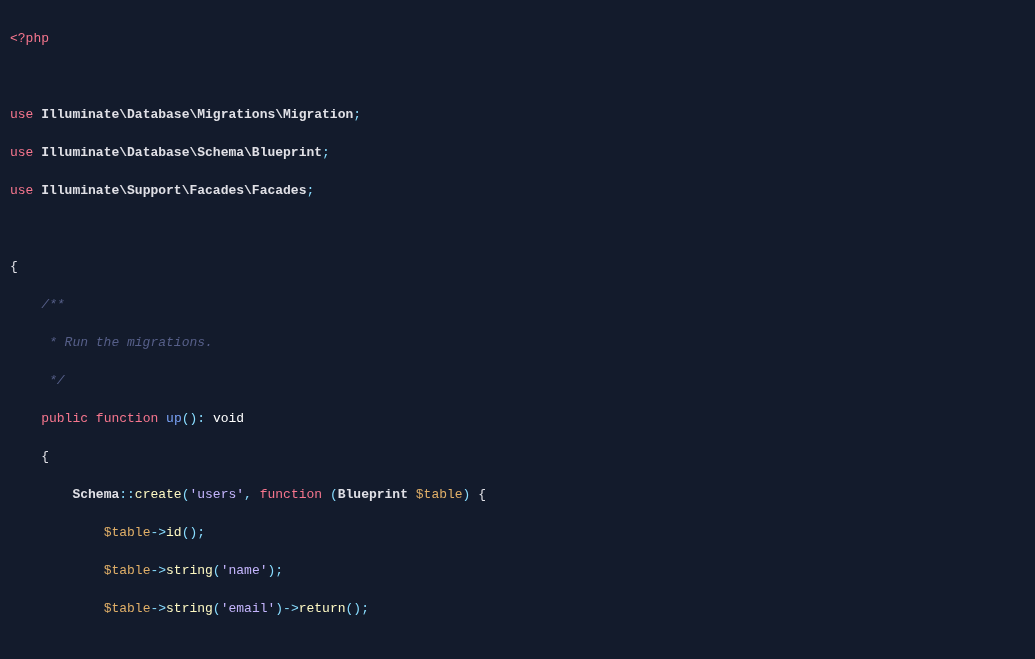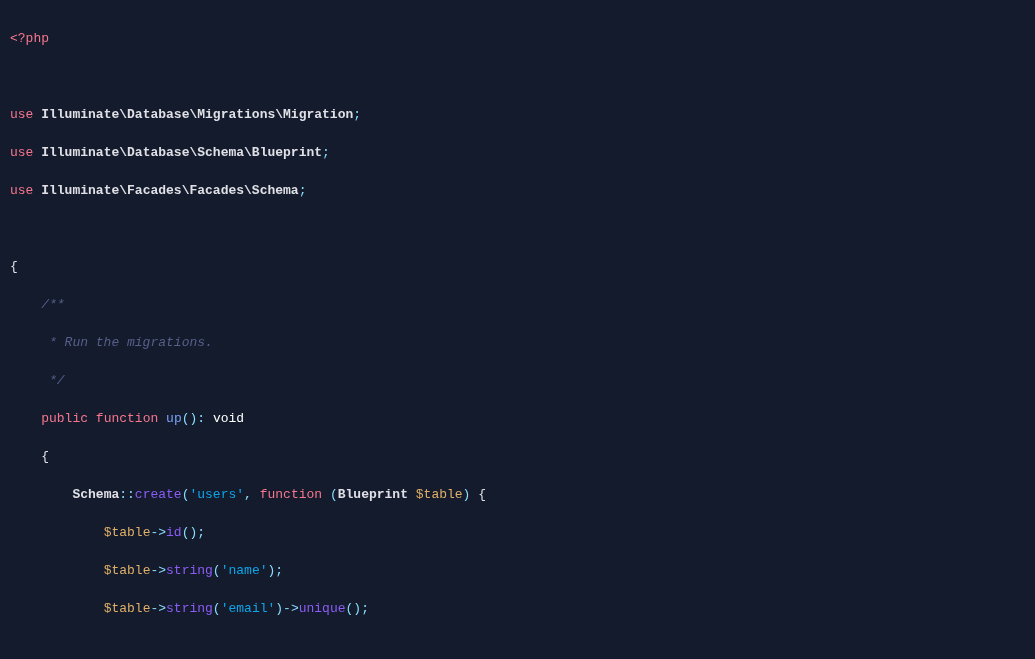--- a/index.html
+++ b/index.html
@@ -13,50 +13,50 @@
     height: 659px;
     overflow: hidden;
   }
   .editor {
     padding: 10px 10px;
     white-space: pre;
   }
   .line { height: 19px; }
   .kw   { color: #f7768e; }     
   .cls  { color: #e0e0e6; font-weight: bold; }     
-  .fn   { color: #8b5cf6; }     
+  .fn   { color: #fef9c3; }     
   .name { color: #7aa2f7; }     
-  .str  { color: #0ea5e9; }     
+  .str  { color: #c4b5fd; }     
   .var  { color: #e0af68; }     
   .punc { color: #89ddff; }     
   .brace{ color: #e0e0e6; }
   .type { color: #ffffff; }     
   .cmt  { color: #565f89; font-style: italic; }
   .php  { color: #f7768e; }
 </style>
 </head>
 <body>
 
 <div class="editor">
 <div class="line"><span class="php">&lt;?php</span></div>
 <div class="line"></div>
 <div class="line"><span class="kw">use</span><span> </span><span class="cls">Illuminate\Database\Migrations\Migration</span><span class="punc">;</span></div>
 <div class="line"><span class="kw">use</span><span> </span><span class="cls">Illuminate\Database\Schema\Blueprint</span><span class="punc">;</span></div>
-<div class="line"><span class="kw">use</span><span> </span><span class="cls">Illuminate\Facades\Facades\Schema</span><span class="punc">;</span></div>
+<div class="line"><span class="kw">use</span><span> </span><span class="cls">Illuminate\Support\Facades\Facades</span><span class="punc">;</span></div>
 <div class="line"></div>
 <div class="line"><span class="brace">{</span></div>
 <div class="line"><span class="cmt">    /**</span></div>
 <div class="line"><span class="cmt">     * Run the migrations.</span></div>
 <div class="line"><span class="cmt">     */</span></div>
 <div class="line"><span>    </span><span class="kw">public</span><span> </span><span class="kw">function</span><span> </span><span class="name">up</span><span class="punc">()</span><span class="punc">:</span><span> </span><span class="type">void</span></div>
 <div class="line"><span class="brace">    {</span></div>
 <div class="line"><span>        </span><span class="cls">Schema</span><span class="punc">::</span><span class="fn">create</span><span class="punc">(</span><span class="str">'users'</span><span class="punc">,</span><span> </span><span class="kw">function</span><span> </span><span class="punc">(</span><span class="cls">Blueprint</span><span> </span><span class="var">$table</span><span class="punc">)</span><span> </span><span class="brace">{</span></div>
 <div class="line"><span>            </span><span class="var">$table</span><span class="punc">-&gt;</span><span class="fn">id</span><span class="punc">(</span><span class="punc">)</span><span class="punc">;</span></div>
 <div class="line"><span>            </span><span class="var">$table</span><span class="punc">-&gt;</span><span class="fn">string</span><span class="punc">(</span><span class="str">'name'</span><span class="punc">)</span><span class="punc">;</span></div>
-<div class="line"><span>            </span><span class="var">$table</span><span class="punc">-&gt;</span><span class="fn">string</span><span class="punc">(</span><span class="str">'email'</span><span class="punc">)</span><span class="punc">-&gt;</span><span class="fn">unique</span><span class="punc">(</span><span class="punc">)</span><span class="punc">;</span></div>
+<div class="line"><span>            </span><span class="var">$table</span><span class="punc">-&gt;</span><span class="fn">string</span><span class="punc">(</span><span class="str">'email'</span><span class="punc">)</span><span class="punc">-&gt;</span><span class="fn">return</span><span class="punc">(</span><span class="punc">)</span><span class="punc">;</span></div>
 
 
 
 
 
 
 
 
 
 

